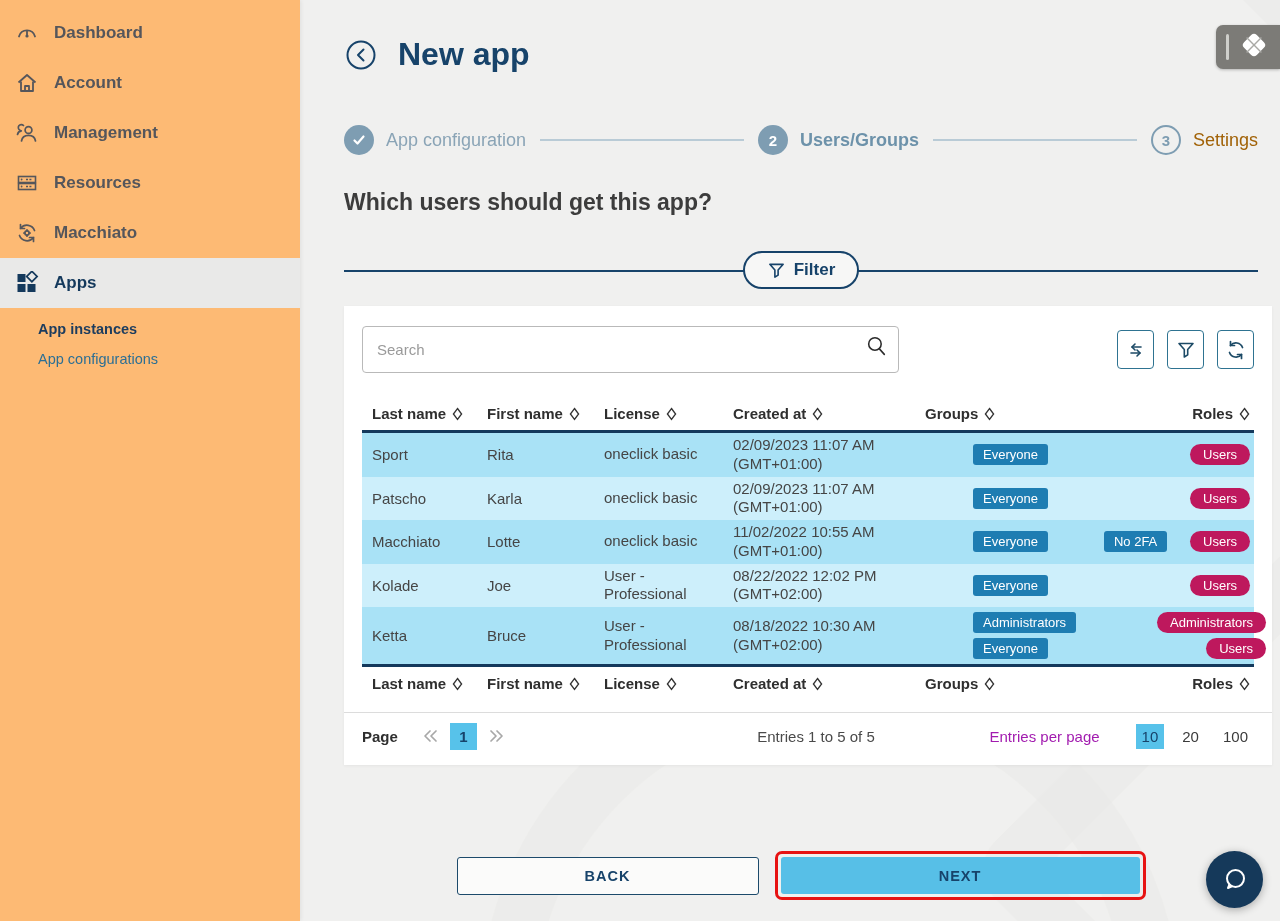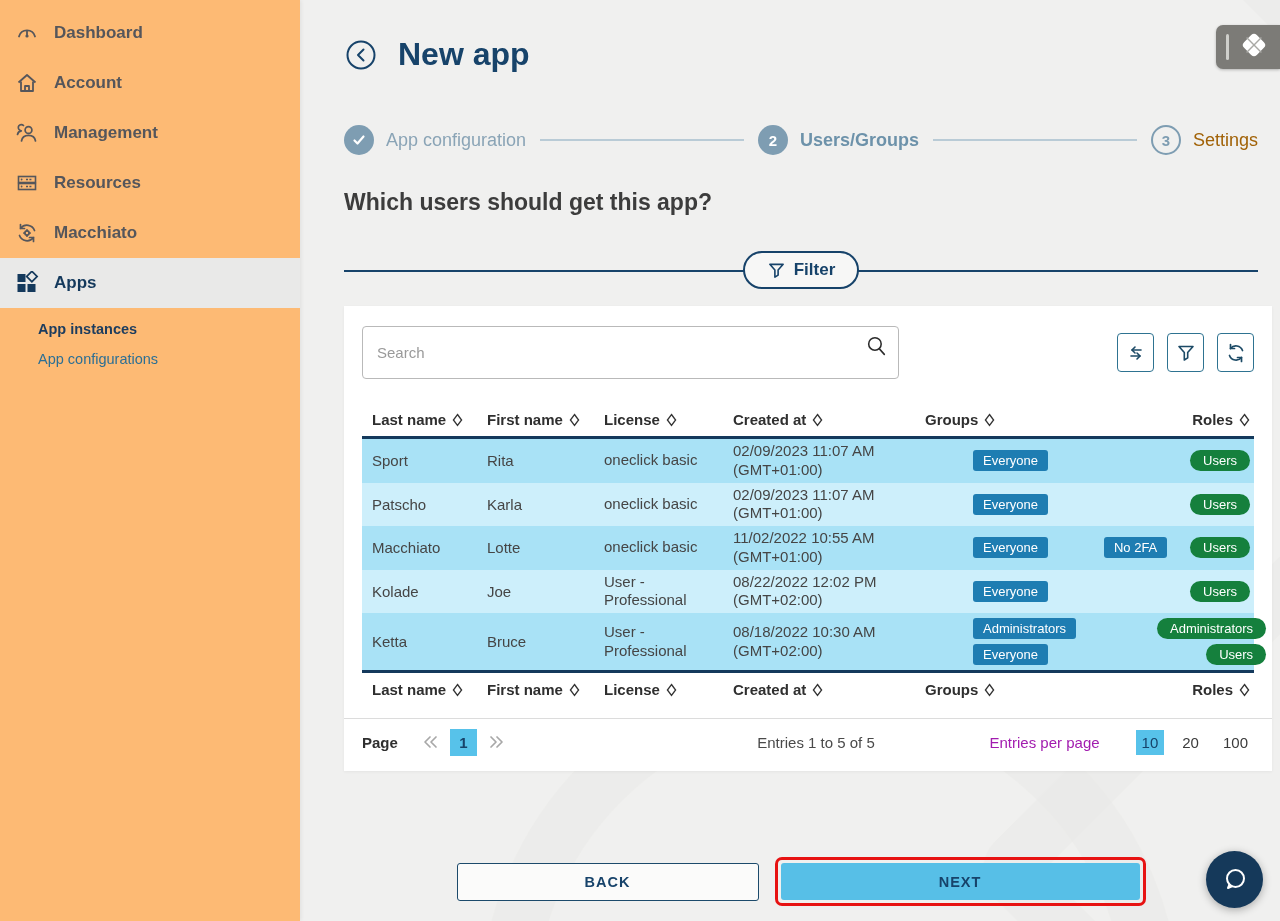--- a/index.html
+++ b/index.html
@@ -67,21 +67,21 @@
     position:relative; margin:0 auto; background:#f7f7f6; border:2px solid #17436a; border-radius:20px;
     height:38px; padding:0 22px; display:flex; align-items:center; gap:8px; cursor:pointer;
     color:#17436a; font-size:17px; font-weight:600;
   }
 
   
   .card { background:#ffffff; width:928px; padding:20px 18px 6px 18px; box-shadow:0 1px 3px rgba(0,0,0,.05); }
   .toolbar { display:flex; align-items:center; margin-bottom:24px; }
   .search-wrap { position:relative; width:537px; }
   .search-input {
-    width:100%; height:53px; border:1px solid #b9b9b9; border-radius:4px; background:#fff;
+    width:100%; height:47px; border:1px solid #b9b9b9; border-radius:4px; background:#fff;
     font-family:inherit; font-size:15px; color:#555; padding:0 42px 0 14px; outline:none;
   }
   .search-input::placeholder { color:#9a9a9a; }
   .search-glass { position:absolute; right:10px; top:7px; }
   .tool-btns { margin-left:auto; display:flex; gap:13px; }
   .tool-btn {
     width:37px; height:39px; border:1px solid #2e7391; border-radius:4px; background:#fff;
     display:flex; align-items:center; justify-content:center; cursor:pointer;
   }
 
@@ -101,21 +101,21 @@
   .tbl-row.dark { background:#a9e2f6; }
   .tbl-row.light { background:#cdeffb; }
   .tbl-row.tall { min-height:57px; }
   .td { display:flex; align-items:center; }
   .td.wrap { display:block; line-height:1.25; padding:3px 8px 3px 0; }
   .badge {
     background:#1e7db2; color:#fff; font-size:13px; padding:3px 10px; border-radius:3px;
     white-space:nowrap; display:inline-block;margin-left:48px;
   }
   .pill {
-    background:#15803d; color:#fff; font-size:13px; padding:3px 13px; border-radius:12px;
+    background:#be185d; color:#fff; font-size:13px; padding:3px 13px; border-radius:12px;
     white-space:nowrap; display:inline-block;
   }
   .cell-badges { display:flex; gap:8px; }
   .cell-badges.stacked, .cell-pills.stacked { flex-direction:column; align-items:flex-start; gap:5px; padding:5px 0; }
   .cell-pills { display:flex; }
   .cell-pills.stacked { align-items:flex-end; }
 
   .card-divider { height:1px; background:#dcdcdc; margin:12px -18px 0 -18px; }
 
   

